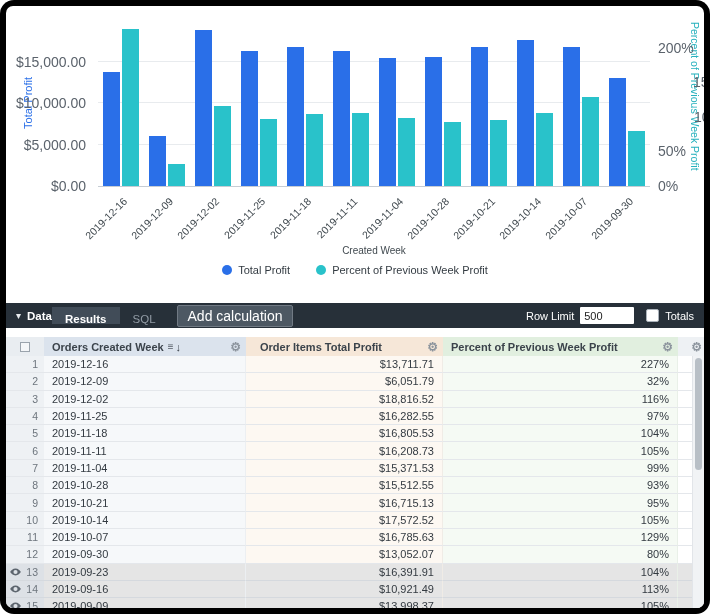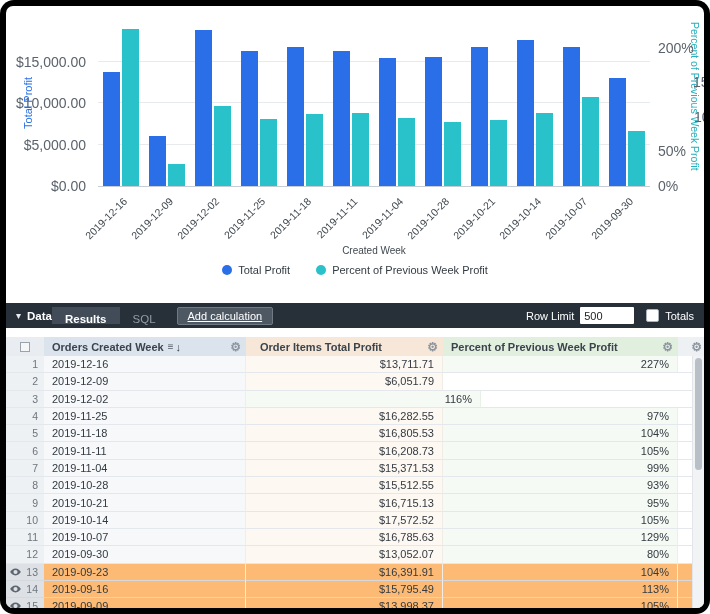--- a/index.html
+++ b/index.html
@@ -29,21 +29,21 @@
   .legend-item{display:flex;align-items:center;gap:6px;font-size:11px;color:#333b42;}
   .dot{width:10px;height:10px;border-radius:50%;display:inline-block;}
 
   
   .toolbar{position:absolute;top:297px;left:0;right:0;height:25px;background:#273039;display:flex;align-items:center;padding:0 10px;box-sizing:border-box;font-size:11.5px;color:#fff;}
   .caret{font-size:10px;margin-right:6px;color:#e8ebee;cursor:pointer;}
   .data-label{font-weight:bold;}
   .tab{height:17px;line-height:25px;padding:0 13px;cursor:pointer;}
   .tab.active{background:#414c58;color:#fff;font-weight:bold;}
   .tab.inactive{color:#929ba5;}
-  .add-calc{margin-left:8px;background:#4d5863;border:1px solid #717a84;border-radius:2px;color:#fff;font-size:11px;font-family:"Liberation Sans",sans-serif;padding:2px 10px;cursor:pointer;text-decoration:underline;}
+  .add-calc{margin-left:8px;background:#4d5863;border:1px solid #717a84;border-radius:2px;color:#fff;font-size:14px;font-family:"Liberation Sans",sans-serif;padding:2px 10px;cursor:pointer;}
   .spacer{flex:1;}
   .row-limit-label{font-size:11px;margin-right:6px;}
   .row-limit-input{width:46px;height:15px;border:none;border-radius:1px;background:#fff;color:#222;font-size:11px;font-family:"Liberation Sans",sans-serif;padding:1px 4px;margin-right:12px;}
   .checkbox{width:11px;height:11px;background:#fff;border:1px solid #aab2ba;border-radius:2px;margin-right:6px;cursor:pointer;}
   .totals-label{font-size:11px;}
 
   
   .table{position:absolute;top:331px;left:0;right:0;bottom:0;}
   .thead{display:flex;height:19px;font-size:11px;font-weight:bold;color:#3b434b;border-bottom:1px solid #ccd2d8;}
   .hcell{display:flex;align-items:center;box-sizing:border-box;}
@@ -58,21 +58,21 @@
   .sort-arrow{font-size:11px;color:#3b434b;margin-left:2px;}
   .gear{margin-left:auto;color:#8b939c;font-size:12px;cursor:pointer;line-height:1;}
   .tbody{position:absolute;top:19px;left:0;right:0;bottom:0;overflow:hidden;}
   .trow{display:flex;height:17.3px;font-size:11px;}
   .cell{display:flex;align-items:center;box-sizing:border-box;border-bottom:1px solid #e4e7eb;color:#333a41;}
   .cell.gutter{width:38px;background:#eef1f4;color:#6d757d;justify-content:flex-end;padding-right:6px;font-size:10.5px;position:relative;}
   .cell.c1{width:202px;background:#f6f8fa;padding-left:8px;border-right:1px solid #eceff2;}
   .cell.c2{width:197px;background:#fdf8f2;justify-content:flex-end;padding-right:8px;border-right:1px solid #f0ece6;}
   .cell.c3{width:235px;background:#f5faf4;justify-content:flex-end;padding-right:8px;border-right:1px solid #e9f0e8;}
   .cell.filler{flex:1;background:#fff;}
-  .trow.hidden-row .cell{background:#fdba74;border-bottom-color:#d5d9de;}
+  .trow.hidden-row .cell{background:#e5e5e5;border-bottom-color:#d5d9de;}
   .trow.hidden-row .cell.gutter{background:#dde1e6;}
   .eye{position:absolute;left:4px;top:50%;transform:translateY(-50%);}
   .scrollbar{position:absolute;top:19px;right:0;bottom:0;width:11px;background:#f1f3f5;border-left:1px solid #e2e5e9;cursor:pointer;}
   .thumb{position:absolute;top:2px;left:2px;width:7px;height:112px;background:#b8bfc6;border-radius:4px;cursor:grab;}
 </style>
 </head>
 <body>
 
 <div class="frame">
   <div class="content">
@@ -220,27 +220,29 @@
             <div class="cell c2">$13,711.71</div>
             <div class="cell c3">227%</div>
             <div class="cell filler"></div>
           </div>
           <div class="trow">
             <div class="cell gutter">
               <span>2</span>
             </div>
             <div class="cell c1">2019-12-09</div>
             <div class="cell c2">$6,051.79</div>
+            <div class="cell c3">32%</div>
             <div class="cell filler"></div>
           </div>
           <div class="trow">
             <div class="cell gutter">
               <span>3</span>
             </div>
             <div class="cell c1">2019-12-02</div>
+            <div class="cell c2">$18,816.52</div>
             <div class="cell c3">116%</div>
             <div class="cell filler"></div>
           </div>
           <div class="trow">
             <div class="cell gutter">
               <span>4</span>
             </div>
             <div class="cell c1">2019-11-25</div>
             <div class="cell c2">$16,282.55</div>
             <div class="cell c3">97%</div>
@@ -331,21 +333,21 @@
             <div class="cell filler"></div>
           </div>
           <div class="trow hidden-row">
             <div class="cell gutter">
               <svg class="eye" width="11" height="8" viewBox="0 0 24 17">
                 <path fill="#5d656e" d="M12 1C6.5 1 2.1 5.5.3 8.5c1.8 3 6.2 7.5 11.7 7.5s9.9-4.5 11.7-7.5C21.9 5.5 17.5 1 12 1zm0 12a4.5 4.5 0 1 1 0-9 4.5 4.5 0 0 1 0 9z"></path>
               </svg>
               <span>14</span>
             </div>
             <div class="cell c1">2019-09-16</div>
-            <div class="cell c2">$15,795.49</div>
+            <div class="cell c2">$10,921.49</div>
             <div class="cell c3">113%</div>
             <div class="cell filler"></div>
           </div>
           <div class="trow hidden-row">
             <div class="cell gutter">
               <svg class="eye" width="11" height="8" viewBox="0 0 24 17">
                 <path fill="#5d656e" d="M12 1C6.5 1 2.1 5.5.3 8.5c1.8 3 6.2 7.5 11.7 7.5s9.9-4.5 11.7-7.5C21.9 5.5 17.5 1 12 1zm0 12a4.5 4.5 0 1 1 0-9 4.5 4.5 0 0 1 0 9z"></path>
               </svg>
               <span>15</span>
             </div>

